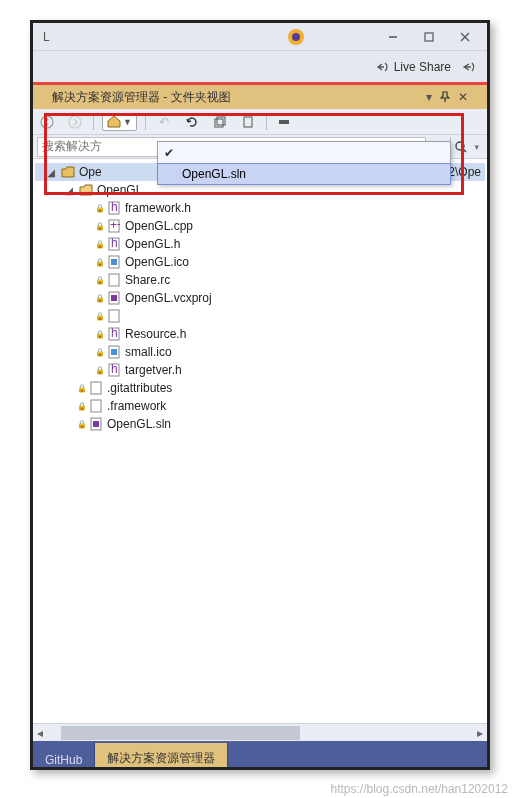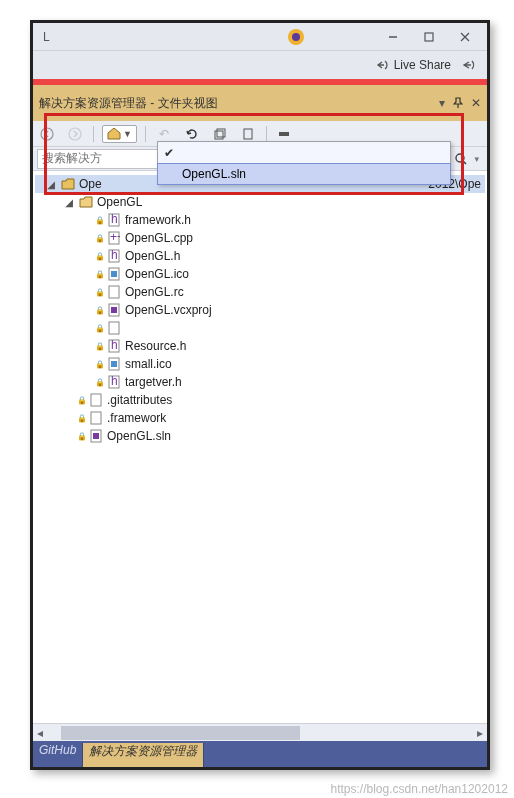--- a/index.html
+++ b/index.html
@@ -1,25 +1,25 @@
 <!DOCTYPE html>
 <html><head>
 <meta charset="utf-8">
 <style>
 * { box-sizing: border-box; margin: 0; padding: 0; font-family: "Microsoft YaHei", "Segoe UI", sans-serif; font-size: 12px; }
 body { background: #fff; width: 514px; height: 798px; position: relative; overflow: hidden; }
 .outer-border { position: absolute; left: 30px; top: 20px; width: 460px; height: 750px; border: 3px solid #222; box-shadow: 4px 4px 8px rgba(0,0,0,0.3); background: #fff; }
 .titlebar { height: 28px; background: #e6e8f0; display: flex; align-items: center; justify-content: flex-end; padding: 0 4px; border-bottom: 1px solid #d0d0d8; }
 .titlebar-left { flex: 1; padding-left: 6px; color: #555; }
 .sys-btn { width: 36px; height: 24px; display: flex; align-items: center; justify-content: center; color: #555; }
-.secondbar { height: 34px; background: #e6e8f0; display: flex; align-items: center; justify-content: flex-end; padding-right: 10px; gap: 10px; border-bottom: 6px solid #ef4444; }
+.secondbar { height: 34px; background: #e6e8f0; display: flex; align-items: center; justify-content: flex-end; padding-right: 10px; gap: 10px; border-bottom: 3px solid #ef4444; }
 .badge-icon { width: 18px; height: 18px; }
 .liveshare { color: #333; display: flex; align-items: center; gap: 4px; }
 .share2 { color: #555; }
-.panel-header { height: 36px; background: #e0c17d; display: flex; align-items: center; padding: 0 6px; color: #333; position: relative; }
+.panel-header { height: 24px; background: #e0c17d; display: flex; align-items: center; padding: 0 19px; color: #333; position: relative; }
 .panel-header .spacer { flex: 1; }
 .panel-header .dd { color: #555; margin-right: 4px; }
 .panel-header .pin { color: #444; margin: 0 4px; }
 .panel-header .x { color: #444; margin-left: 4px; }
 .highlight-box { position: absolute; left: 11px; top: 90px; width: 420px; height: 82px; border: 3px solid #d32020; z-index: 100; pointer-events: none; }
 .toolbar { height: 26px; background: #ebedf4; display: flex; align-items: center; padding: 0 4px; gap: 8px; border-bottom: 1px solid #d0d0d8; }
 .tool-btn { width: 20px; height: 20px; display: flex; align-items: center; justify-content: center; color: #444; }
 .tool-sep { width: 1px; height: 16px; background: #c0c0c8; }
 .home-combo { display: flex; align-items: center; gap: 2px; padding: 2px 4px; border: 1px solid #a8a8b0; border-radius: 2px; background: #fff; }
 .searchbar { height: 24px; background: #ebedf4; display: flex; align-items: center; padding: 0 4px; border-bottom: 1px solid #d0d0d8; }
@@ -36,21 +36,21 @@
 .tw { display: inline-block; }
 .expander { width: 12px; text-align: center; color: #555; cursor: pointer; font-size: 10px; }
 .ficon { width: 14px; height: 14px; display: inline-flex; align-items: center; justify-content: center; font-size: 10px; }
 .lock { font-size: 8px; color: #5a5a9a; margin-right: -2px; }
 .node-label { color: #222; }
 .bottom-scroll { position: absolute; left: 0; right: 0; bottom: 26px; height: 18px; background: #ebedf4; border-top: 1px solid #d0d0d8; display: flex; align-items: center; }
 .sb-track { flex: 1; height: 14px; background: #ebedf4; margin: 0 14px; position: relative; }
 .sb-thumb { position: absolute; left: 0; width: 60%; height: 100%; background: #c4c8d4; }
 .sb-arrow { width: 14px; text-align: center; color: #666; }
 .bottom-tabs { position: absolute; left: 0; right: 0; bottom: 0; height: 26px; background: #4d5e9a; display: flex; align-items: flex-end; }
-.tab { height: 24px; padding: 0 6px; display: flex; align-items: flex-start; color: #d8dcf0; border-right: 1px solid #3a4880; font-style: italic; }
+.tab { height: 24px; padding: 0 12px; display: flex; align-items: flex-end; color: #d8dcf0; border-right: 1px solid #3a4880; }
 .tab.active { background: #e0c17d; color: #333; }
 .watermark { position: absolute; right: 6px; bottom: 2px; color: #b8b8b8; font-size: 12px; z-index: 200; }
 svg { display: block; }
 </style>
 </head>
 <body>
 
 <div class="outer-border">
 
   <div class="titlebar">
@@ -248,21 +248,21 @@
         <span class="node-label">OpenGL.ico</span>
       </div>
     <div class="tree-row">
         <span class="tw" style="width:56px"></span>
         <span class="lock">🔒</span>
         <span class="ficon">
           <svg width="12" height="14">
             <rect x="1" y="1" width="10" height="12" fill="#fff" stroke="#888"></rect>
           </svg>
         </span>
-        <span class="node-label">OpenGL.rc</span>
+        <span class="node-label">Share.rc</span>
       </div>
     <div class="tree-row">
         <span class="tw" style="width:56px"></span>
         <span class="lock">🔒</span>
         <span class="ficon">
           <svg width="12" height="14">
             <rect x="1" y="1" width="10" height="12" fill="#fff" stroke="#888"></rect>
             <rect x="3" y="4" width="6" height="6" fill="#7a3aa0"></rect>
           </svg>
         </span>

